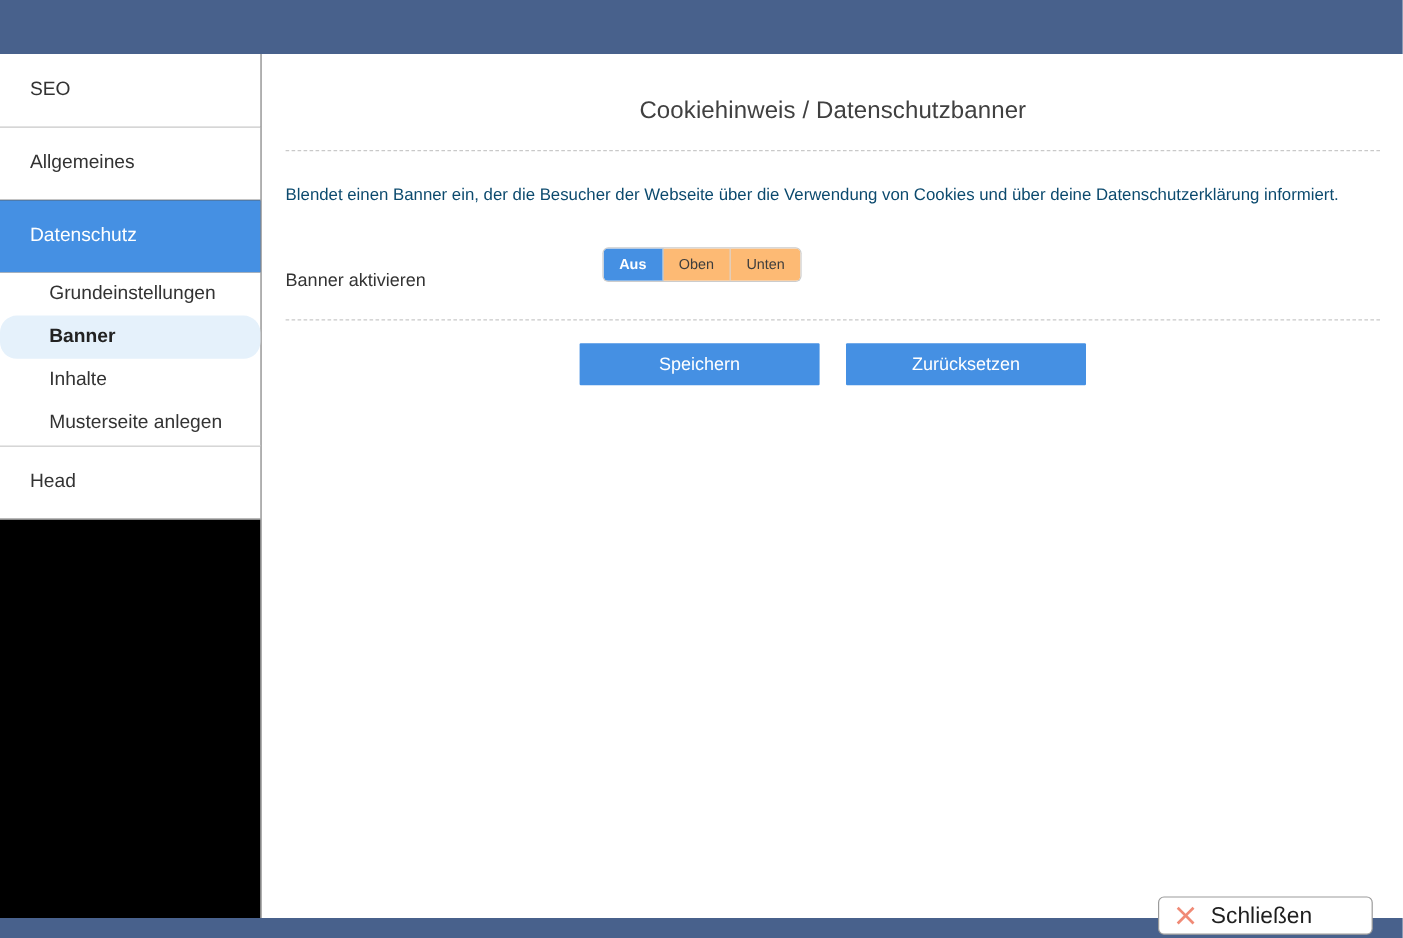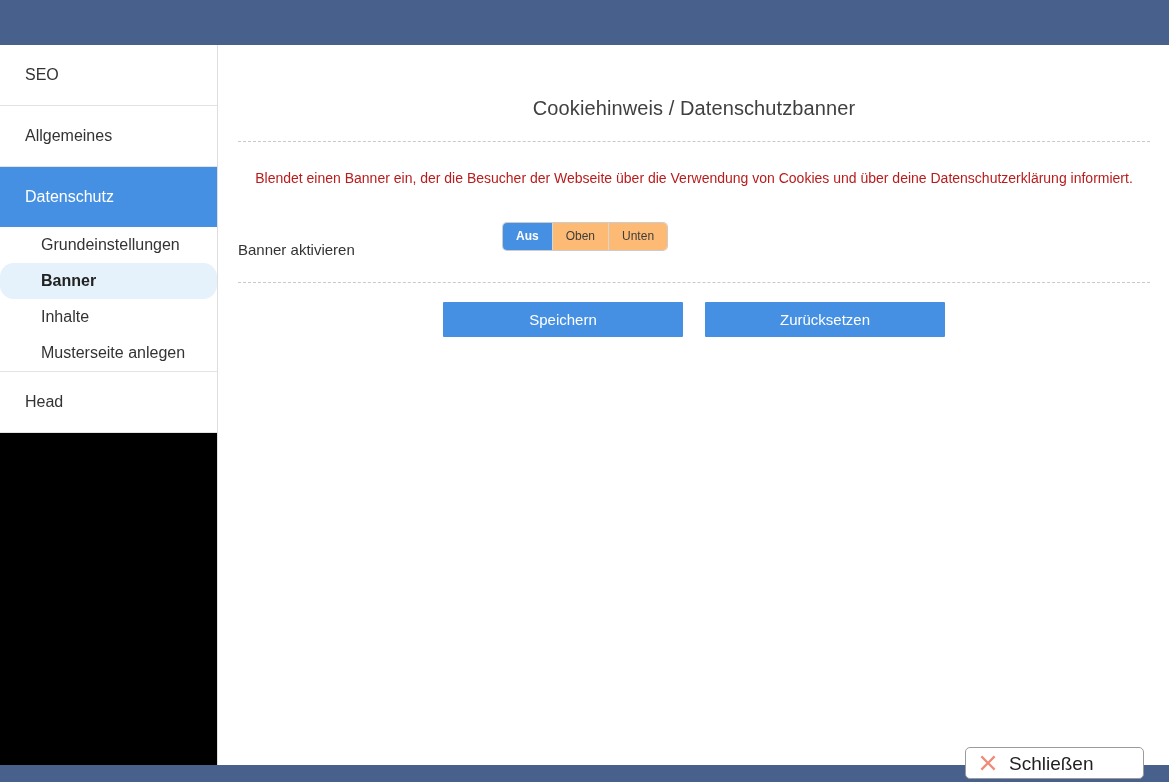--- a/index.html
+++ b/index.html
@@ -93,41 +93,40 @@
   .content {
     position: absolute;
     left: 219px; top: 45px;
     width: 950px;
     height: 721px;
     background: #ffffff;
     padding: 0;
   }
 
   .panel {
-    padding: 16px 19px;
+    padding: 0 19px;
   }
 
   .panel-title {
     text-align: center;
     font-size: 20px;
     font-weight: normal;
     color: #404040;
     padding: 36px 0 21px 0;
     letter-spacing: 0.1px;
   }
 
   .dashed-sep {
     border-top: 1px dashed #c9c9c9;
     height: 0;
   }
 
   .panel-desc {
-    text-align: center;
     font-size: 14px;
-    color: #b91c1c;
+    color: #0c4a6e;
     padding: 27px 0 27px 0;
     line-height: 1.4;
   }
 
   .field-row {
     display: flex;
     align-items: center;
     padding: 0 0 24px 0;
   }
 
@@ -170,21 +169,21 @@
   
   .actions {
     display: flex;
     justify-content: center;
     gap: 22px;
     padding-top: 19px;
   }
 
   .action-btn {
     font-family: "Liberation Sans", sans-serif;
-    width: 240px;
+    width: 200px;
     height: 35px;
     background: #4590e3;
     color: #ffffff;
     border: none;
     font-size: 15px;
     cursor: pointer;
     border-radius: 1px;
   }
 
   

